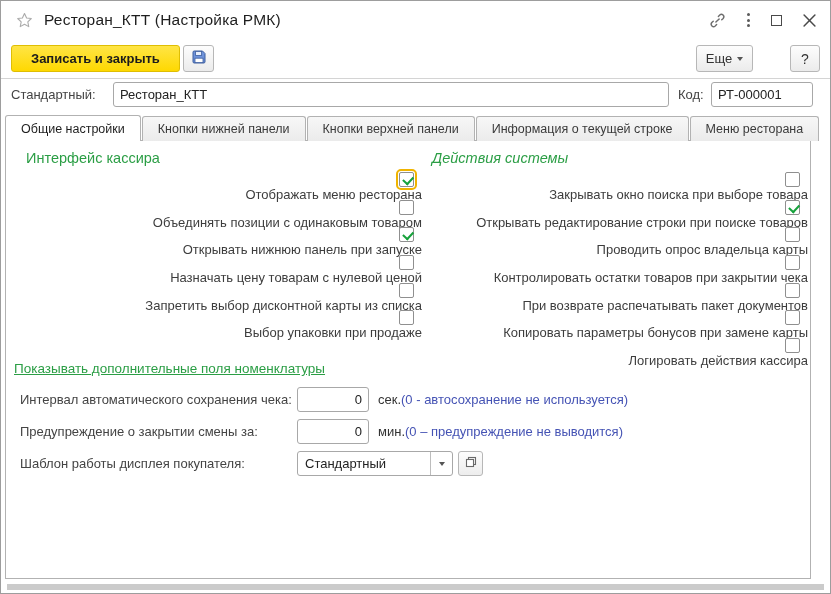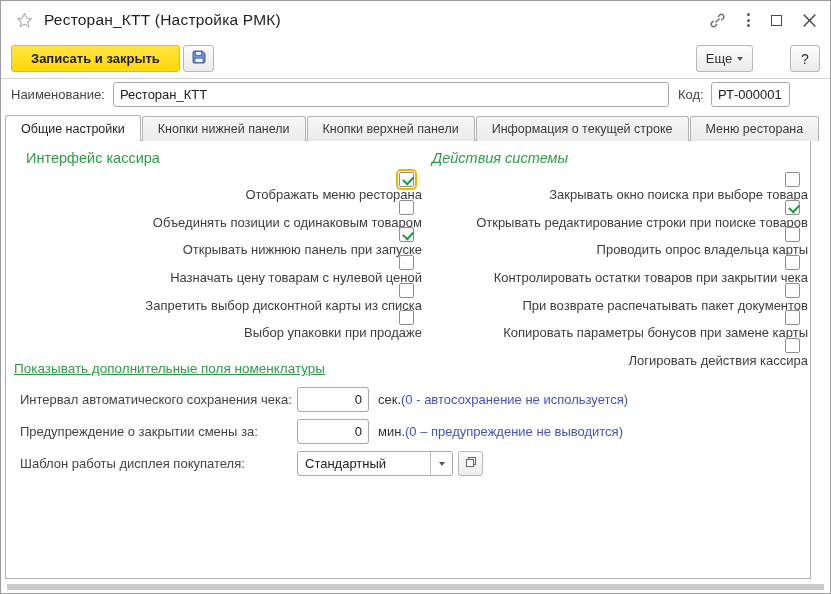--- a/index.html
+++ b/index.html
@@ -39,21 +39,21 @@
   .name-row { position:absolute; top:81px; left:0; right:0; height:25px; }
   .flabel { font-size:13px; color:#444; }
   .name-row .flabel { position:absolute; top:5px; }
   .lbl-name { left:10px; }
   .lbl-code { left:677px; }
   .tinput {
     height:25px; border:1px solid #a8a8a8; border-radius:3px; background:#fff;
     font-size:13px; color:#222; padding:0 6px; font-family:inherit; outline:none;
   }
   .inp-name { position:absolute; left:112px; top:0; width:556px; }
-  .inp-code { position:absolute; left:710px; top:0; width:79px; }
+  .inp-code { position:absolute; left:710px; top:0; width:102px; }
   
   .tabs { position:absolute; top:114px; left:4px; height:26px; display:flex; align-items:flex-end; z-index:3; }
   .tab {
     height:25px; padding:12px 15px; margin-right:1px; display:flex; align-items:center;
     background:linear-gradient(#f7f7f7,#ebebeb); border:1px solid #b2b2b2; border-bottom:none;
     border-radius:3px 3px 0 0; font-size:12.5px; color:#3a3a3a; cursor:pointer; white-space:nowrap;
   }
   .tab.active { background:#fff; height:26px; position:relative; z-index:4; color:#1e1e1e; }
   
   .panel { position:absolute; left:4px; top:139px; width:806px; height:439px; border:1px solid #b2b2b2; background:#fff; z-index:2; }
@@ -150,21 +150,21 @@
     </button>
     <button class="btn-gray btn-more">
       <span>Еще</span>
       <span class="caret"></span>
     </button>
     <button class="btn-gray btn-help">?</button>
   </div>
   <div class="toolbar-sep"></div>
 
   <div class="name-row">
-    <span class="flabel lbl-name">Наименование:</span>
+    <span class="flabel lbl-name">Стандартный:</span>
     <input class="tinput inp-name" value="Ресторан_КТТ" style="">
     <span class="flabel lbl-code">Код:</span>
     <input class="tinput inp-code" value="РТ-000001" style="">
   </div>
 
   <div class="tabs">
     <div class="tab active">
         <span>Общие настройки</span>
       </div>
     <div class="tab">

